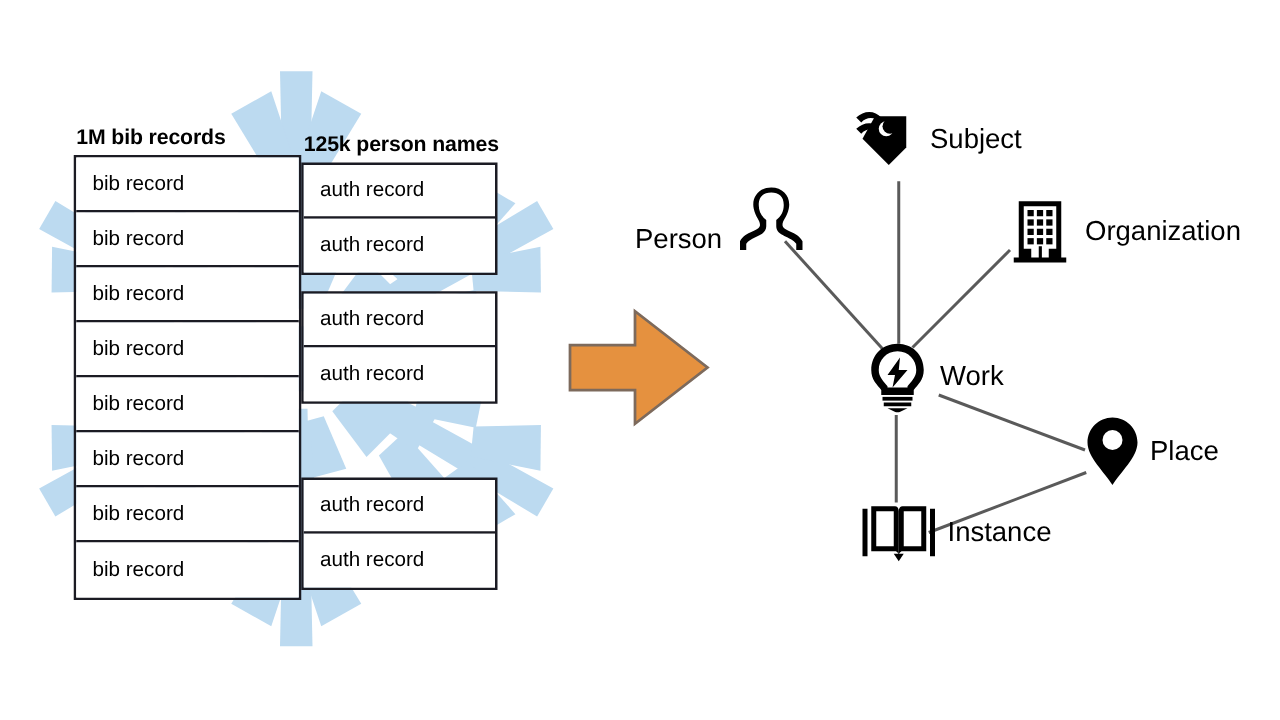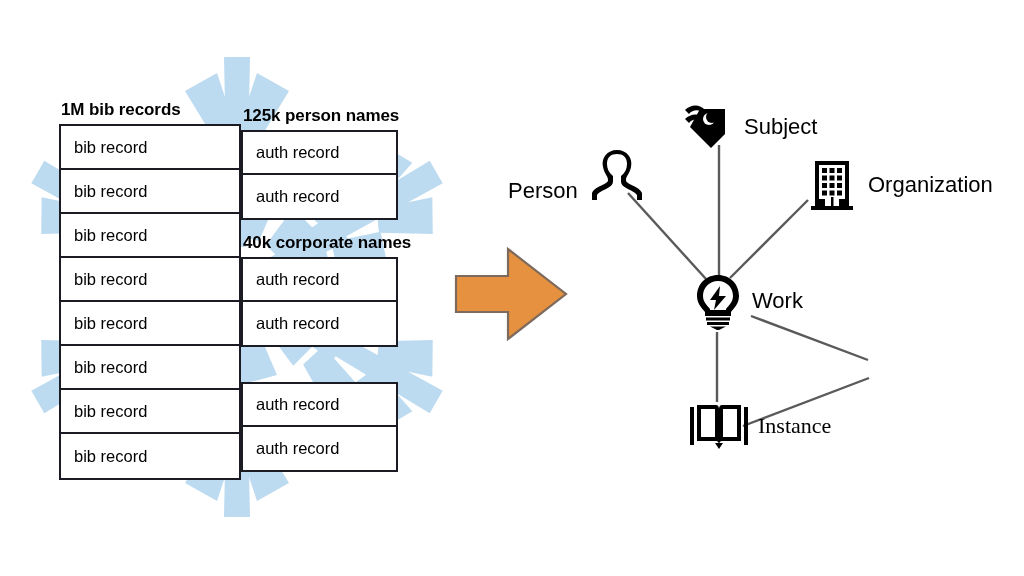--- a/index.html
+++ b/index.html
@@ -106,26 +106,26 @@
   }
   .node-icon { display: block; flex: none; }
   .node-label {
     font-size: 22px;
     color: #000000;
     white-space: nowrap;
     line-height: 1;
   }
   .node-label.label-left { order: -1; margin-top: 36px; }
 
-  #node-subject   { left: 98px;  top: 38px; text-align: center; }
+  #node-subject   { left: 98px;  top: 22px; text-align: center; }
   #node-person    { left: -72px; top: 82px; }
   #node-organization { left: 224px; top: 97px; }
   #node-work      { left: 112px; top: 212px; }
   #node-place     { left: 288px; top: 272px; }
-  #node-instance  { left: 108px; top: 340px; font-family: Liberation Serif, serif; }
+  #node-instance  { left: 108px; top: 340px; }
 </style>
 </head>
 <body>
 
 <div id="slide">
 
   <svg id="snowflake-watermark" viewBox="0 0 450 470" aria-hidden="true">
     <g fill="#bcdaf0" transform="translate(225,235)">
       <g>
         <polygon points="-13,-230 13,-230 9,-40 -9,-40"></polygon>
@@ -207,21 +207,20 @@
 
   <div class="table-group" id="table-person">
     <div class="table-caption">125k person names</div>
     <div class="record-table">
       <div class="record-row">auth record</div>
       <div class="record-row">auth record</div>
     </div>
   </div>
 
   <div class="table-group" id="table-corporate">
-    <div class="table-caption">40k corporate names</div>
     <div class="record-table">
       <div class="record-row">auth record</div>
       <div class="record-row">auth record</div>
     </div>
   </div>
 
   <div class="table-group" id="table-subject">
     <div class="record-table">
       <div class="record-row">auth record</div>
       <div class="record-row">auth record</div>
@@ -292,20 +291,27 @@
             <rect x="25.5" y="33.5" width="5" height="5"></rect>
             <rect x="33" y="33.5" width="5" height="5"></rect>
         </g>
         <rect x="21" y="40" width="14" height="10" fill="#ffffff"></rect>
         <rect x="27" y="40" width="2.5" height="10" fill="#000000"></rect>
         <rect x="7" y="49" width="42" height="4" fill="#000000"></rect>
       </svg>
       <span class="node-label">Organization</span>
     </div>
 
+    <div class="node" id="node-place">
+      <svg class="node-icon" width="44" height="58" viewBox="0 0 44 58">
+        <path d="M22 2 C11 2, 2 11, 2 22 C2 34, 16 46, 22 56 C28 46, 42 34, 42 22 C42 11, 33 2, 22 2 Z" fill="#000000"></path>
+        <circle cx="22" cy="20" r="8" fill="#ffffff"></circle>
+      </svg>
+      <span class="node-label">Place</span>
+    </div>
 
     <div class="node" id="node-instance">
       <svg class="node-icon" width="62" height="52" viewBox="0 0 62 52">
         <rect x="2" y="7" width="4" height="38" fill="#000000"></rect>
         <rect x="56" y="7" width="4" height="38" fill="#000000"></rect>
         <path d="M9 5 L28 5 C30 5, 31 7, 31 9 L31 45 C31 43, 30 41, 28 41 L9 41 Z" fill="#000000"></path>
         <path d="M13 9 L27 9 L27 37 L13 37 Z" fill="#ffffff"></path>
         <path d="M53 5 L34 5 C32 5, 31 7, 31 9 L31 45 C31 43, 32 41, 34 41 L53 41 Z" fill="#000000"></path>
         <path d="M49 9 L35 9 L35 37 L49 37 Z" fill="#ffffff"></path>
         <path d="M27 43 L35 43 L31 49 Z" fill="#000000"></path>

